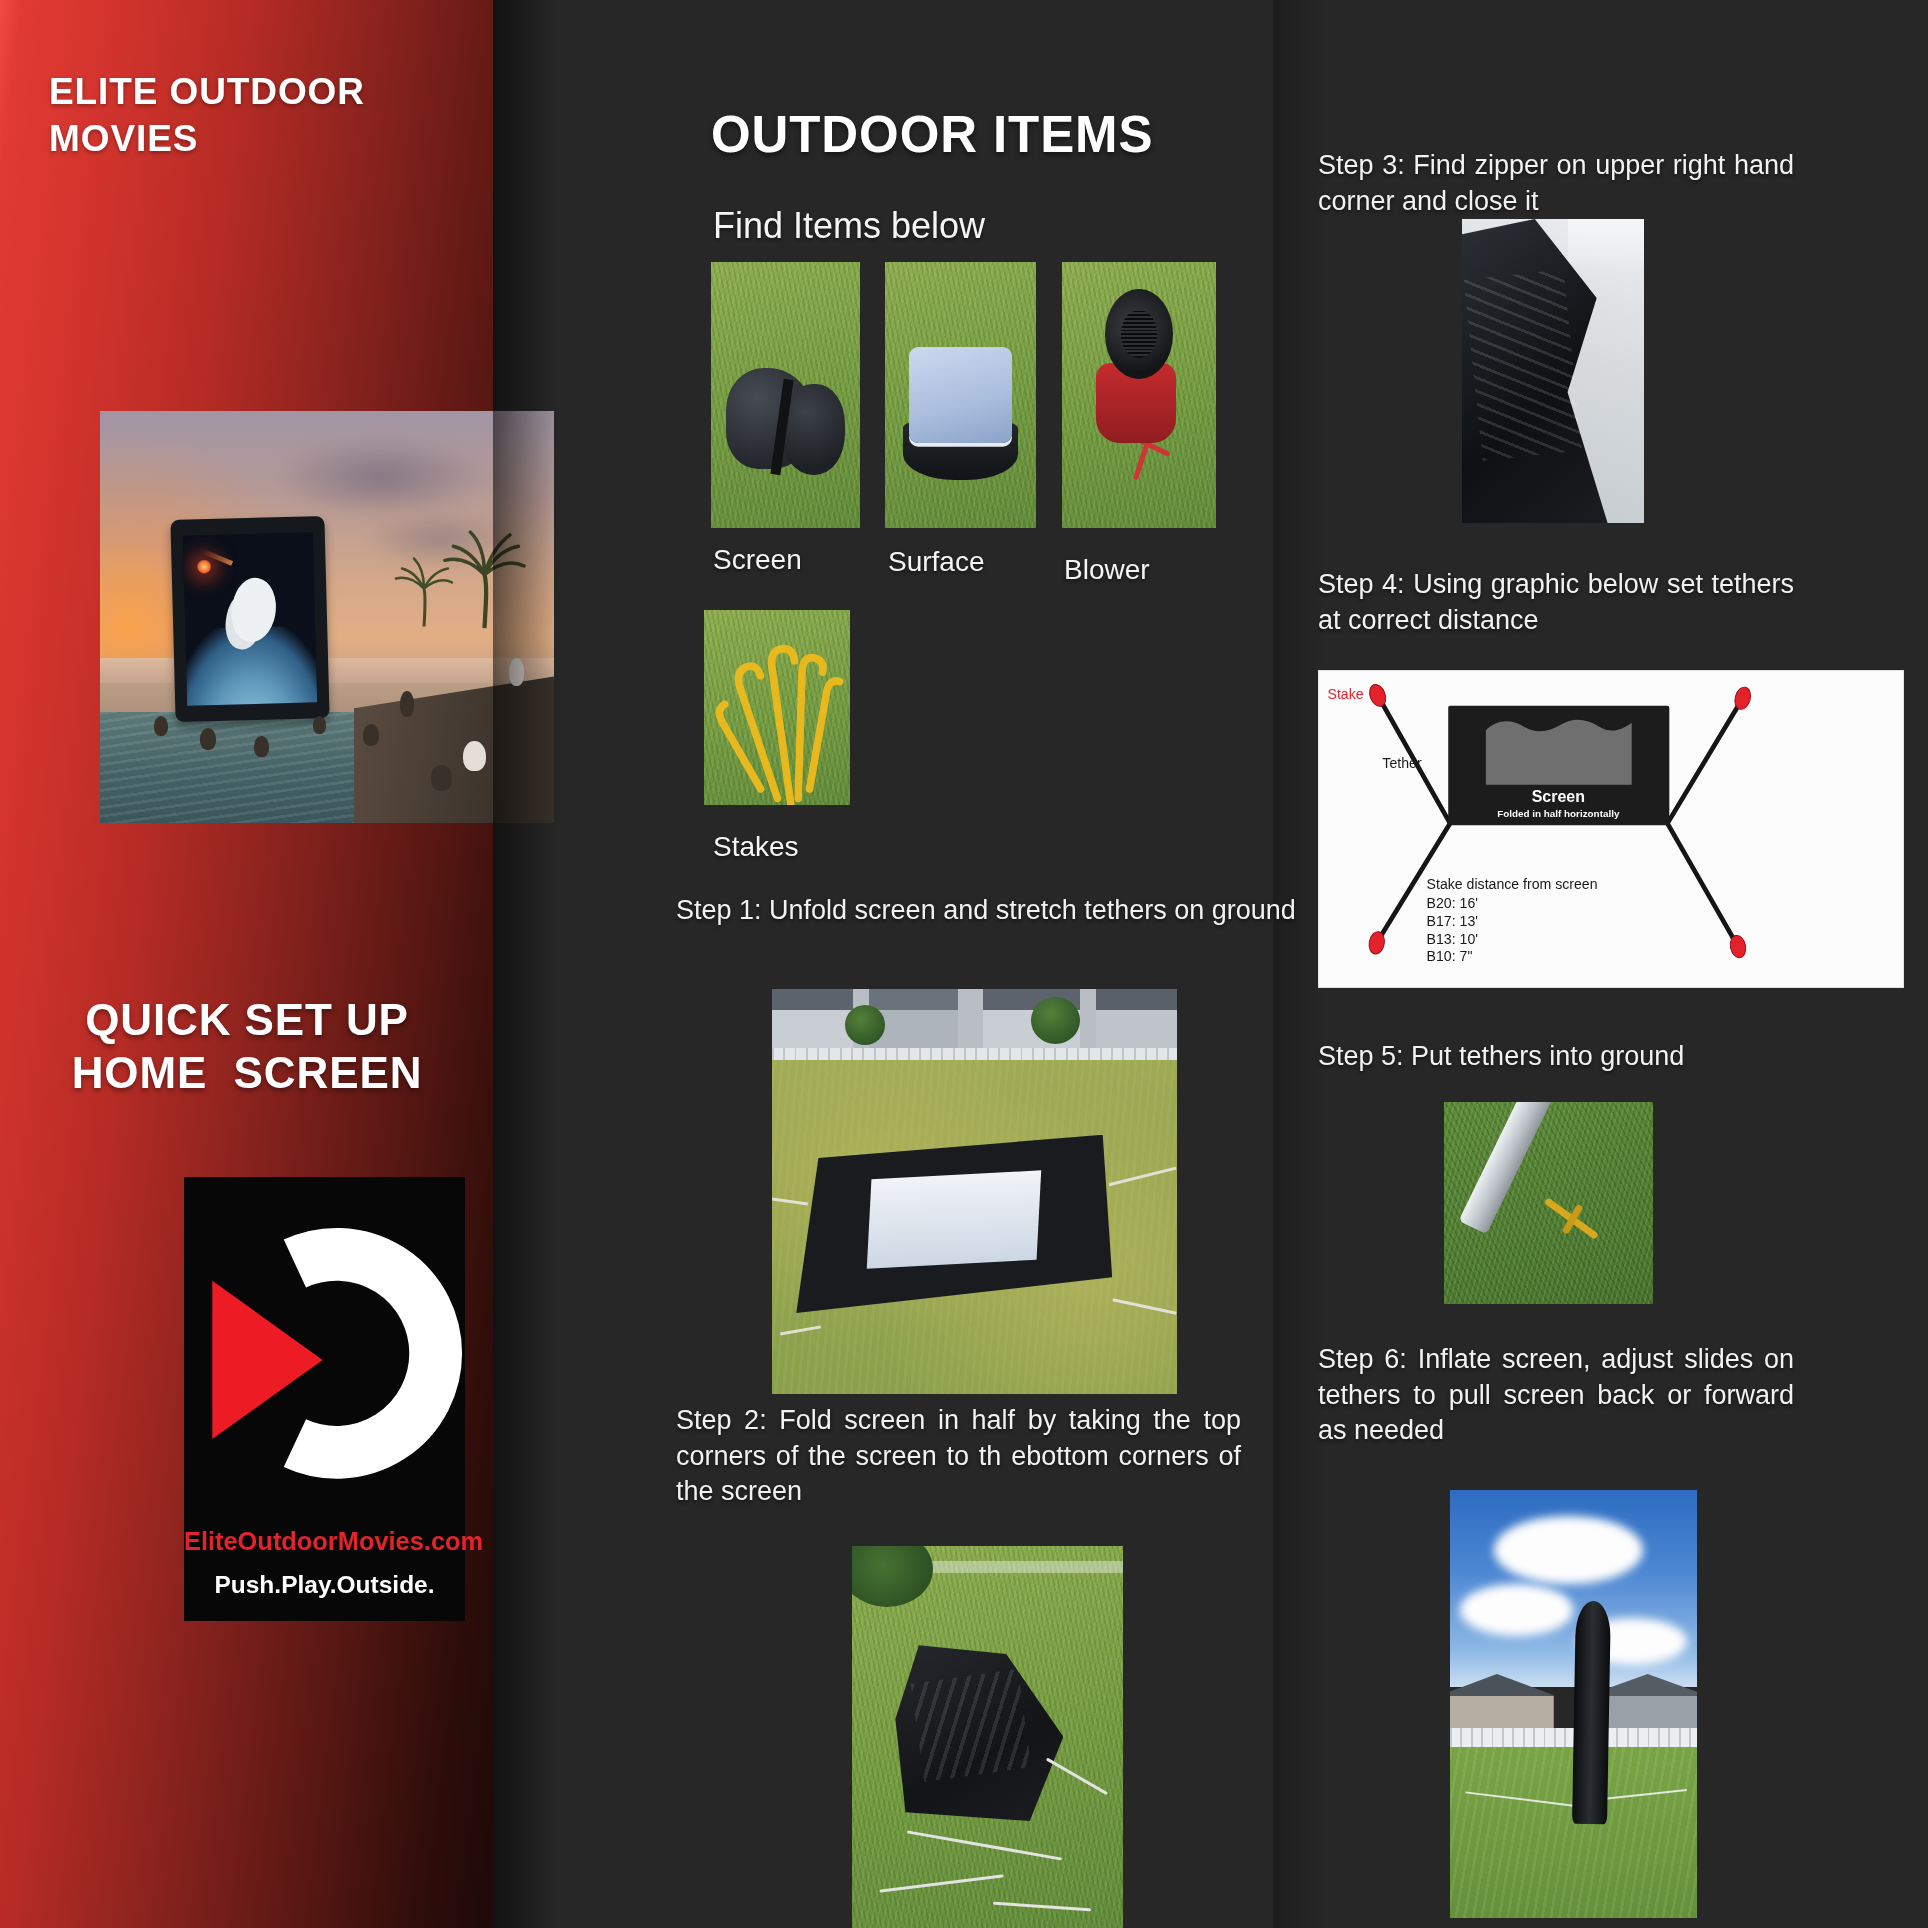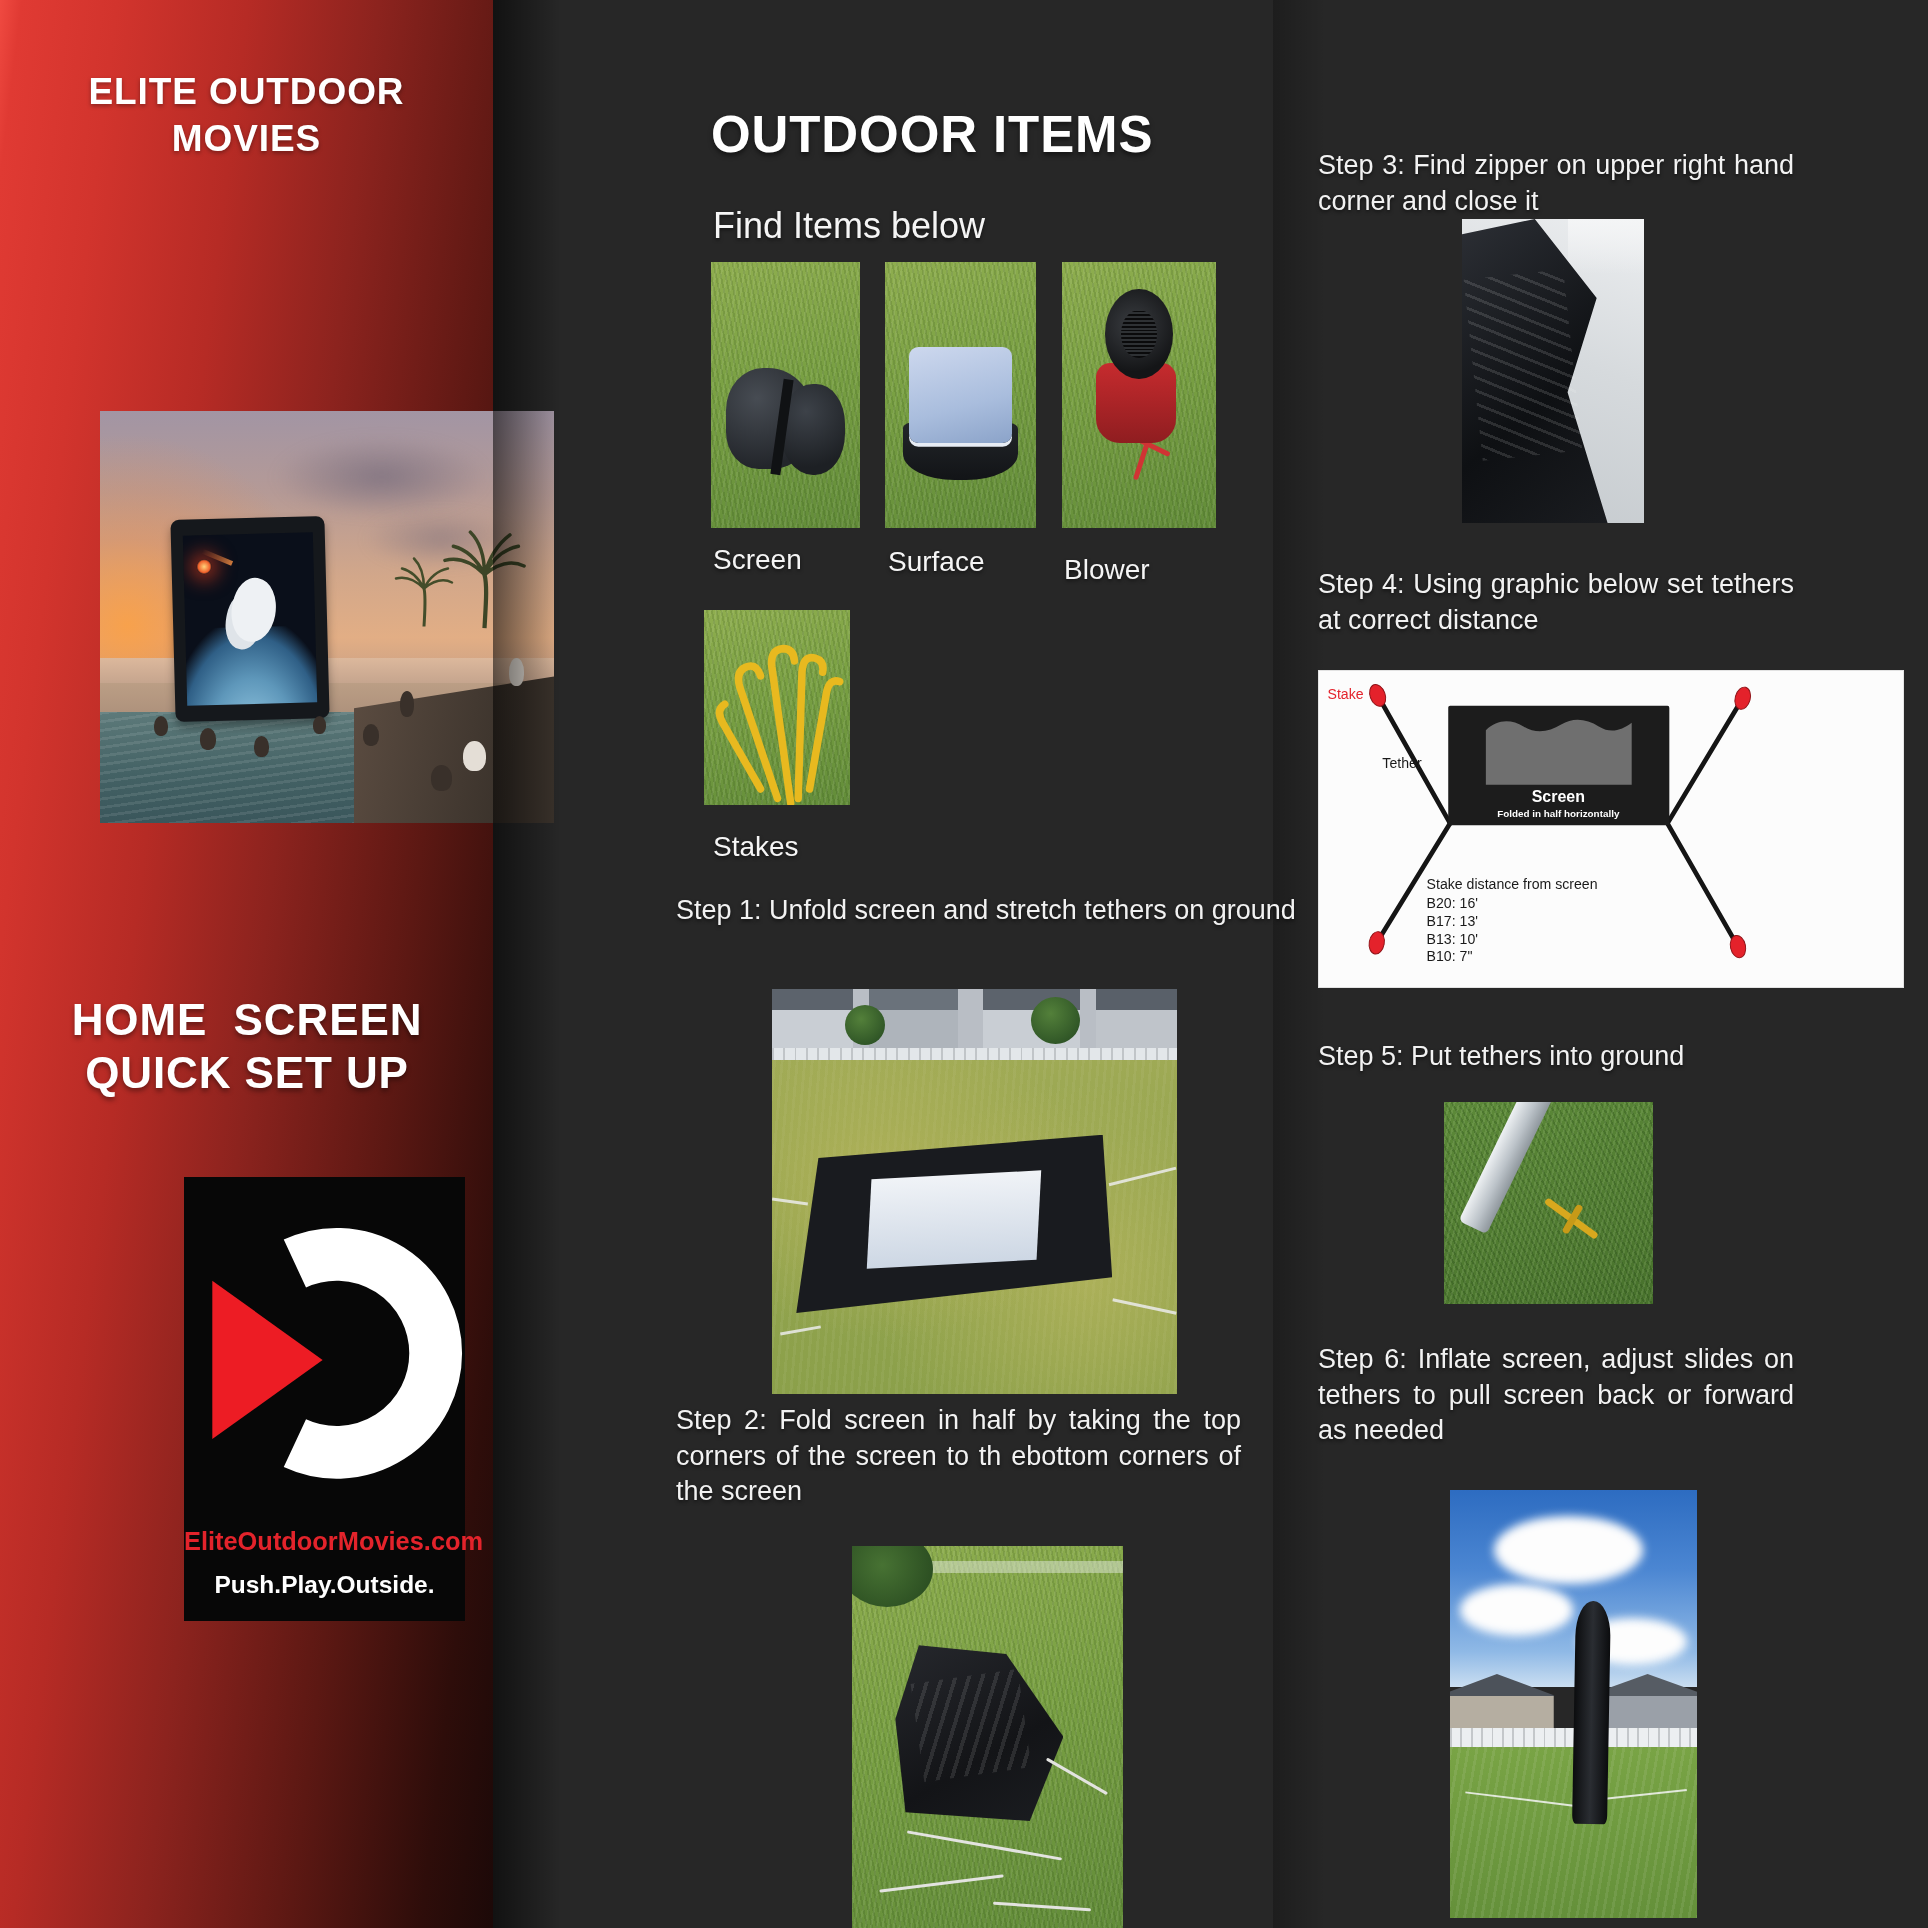--- a/index.html
+++ b/index.html
@@ -9,21 +9,21 @@
   }
   
   .sidebar{
     position:absolute;left:0;top:0;width:493px;height:1928px;
     background:linear-gradient(97deg,#f04a41 0%,#e03a33 3%,#d2342d 16%,#b62b25 34%,#8c231e 52%,#5c1813 72%,#2e0d0a 90%,#1c0908 100%);
   }
   .edge-shadow{position:absolute;top:0;height:1928px;pointer-events:none;}
   .shadow-a{left:493px;width:68px;background:linear-gradient(90deg,rgba(0,0,0,.55),rgba(0,0,0,0));}
   .shadow-b{left:1273px;width:53px;background:linear-gradient(90deg,rgba(0,0,0,.25),rgba(0,0,0,0));}
   .brand{
-    position:absolute;left:49px;top:68px;width:395px;margin:0;text-align:center;
+    position:absolute;left:49px;top:68px;width:395px;margin:0;
     font-size:37px;font-weight:600;letter-spacing:0.9px;line-height:1.28;color:#fff;
     text-shadow:0 1.9px 4.7px rgba(0,0,0,.35);
   }
   .quick{
     position:absolute;left:21px;top:994px;width:452px;margin:0;text-align:center;
     font-size:44px;font-weight:800;line-height:1.2;color:#fff;letter-spacing:0.9px;
     text-shadow:0 2.8px 5.6px rgba(0,0,0,.4);
   }
   .quick span{display:block;white-space:pre;}
   .logo-box{position:absolute;left:184px;top:1177px;width:281px;height:444px;background:#070707;}
@@ -130,22 +130,22 @@
   .dg-txt{font-family:"Liberation Sans",sans-serif;}
 </style>
 </head>
 <body>
 
 <div class="canvas">
 
   <aside class="sidebar">
     <h1 class="brand">ELITE OUTDOOR MOVIES</h1>
     <h2 class="quick">
+      <span>QUICK SET UP</span>
       <span>HOME  SCREEN</span>
-      <span>QUICK SET UP</span>
     </h2>
     <div class="logo-box">
       <svg width="281" height="330" viewBox="0 0 298 350">
         <path d="M117.6 91.8 A105 105 0 1 1 117.6 282.2" fill="none" stroke="#ffffff" stroke-width="56"></path>
         <polygon points="30,110 30,278 147,194" fill="#ed1c24"></polygon>
       </svg>
       <div class="site">EliteOutdoorMovies.com</div>
       <div class="tagline">Push.Play.Outside.</div>
     </div>
   </aside>

